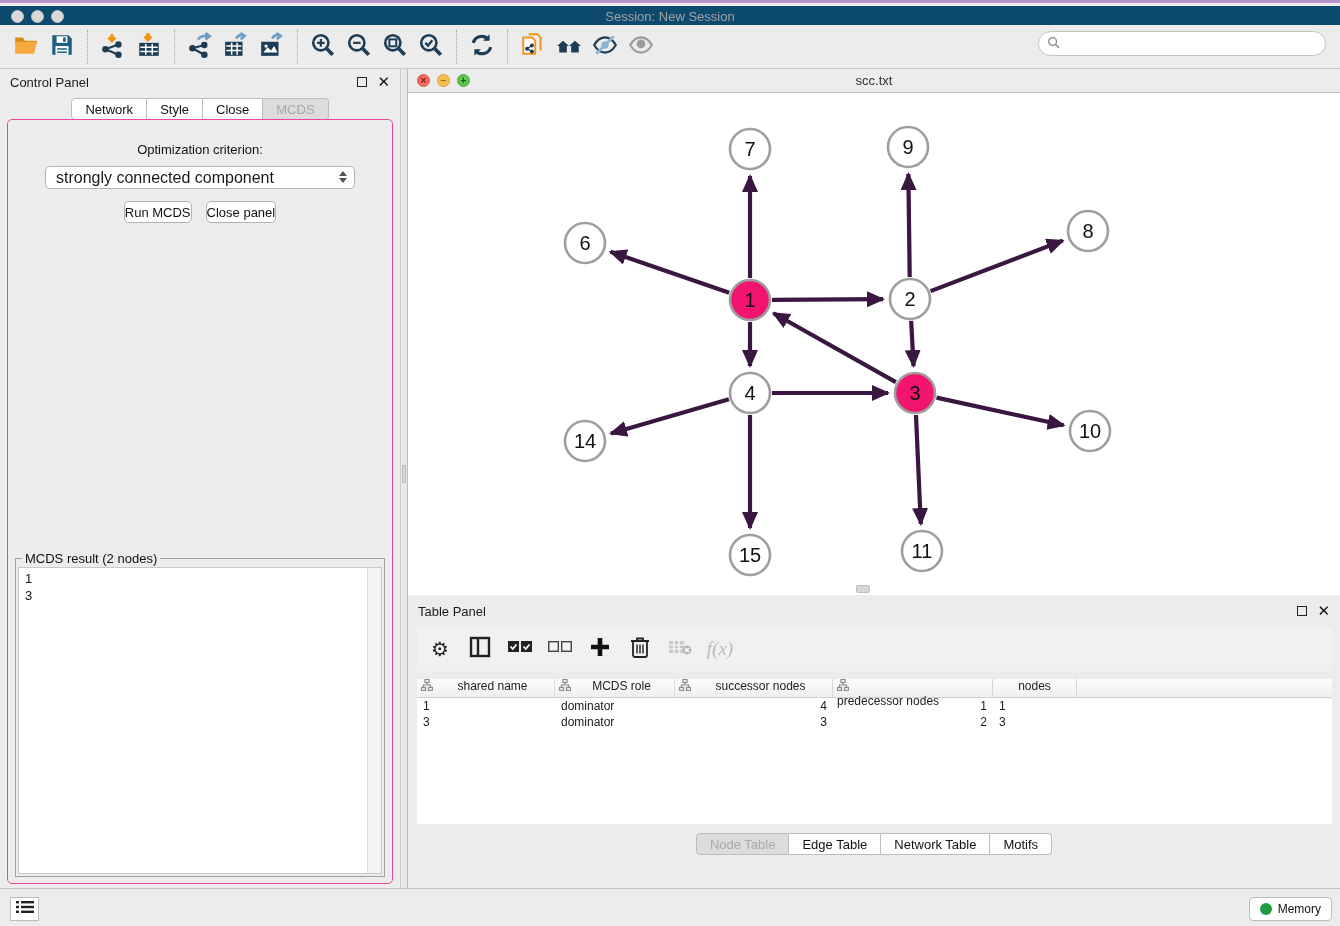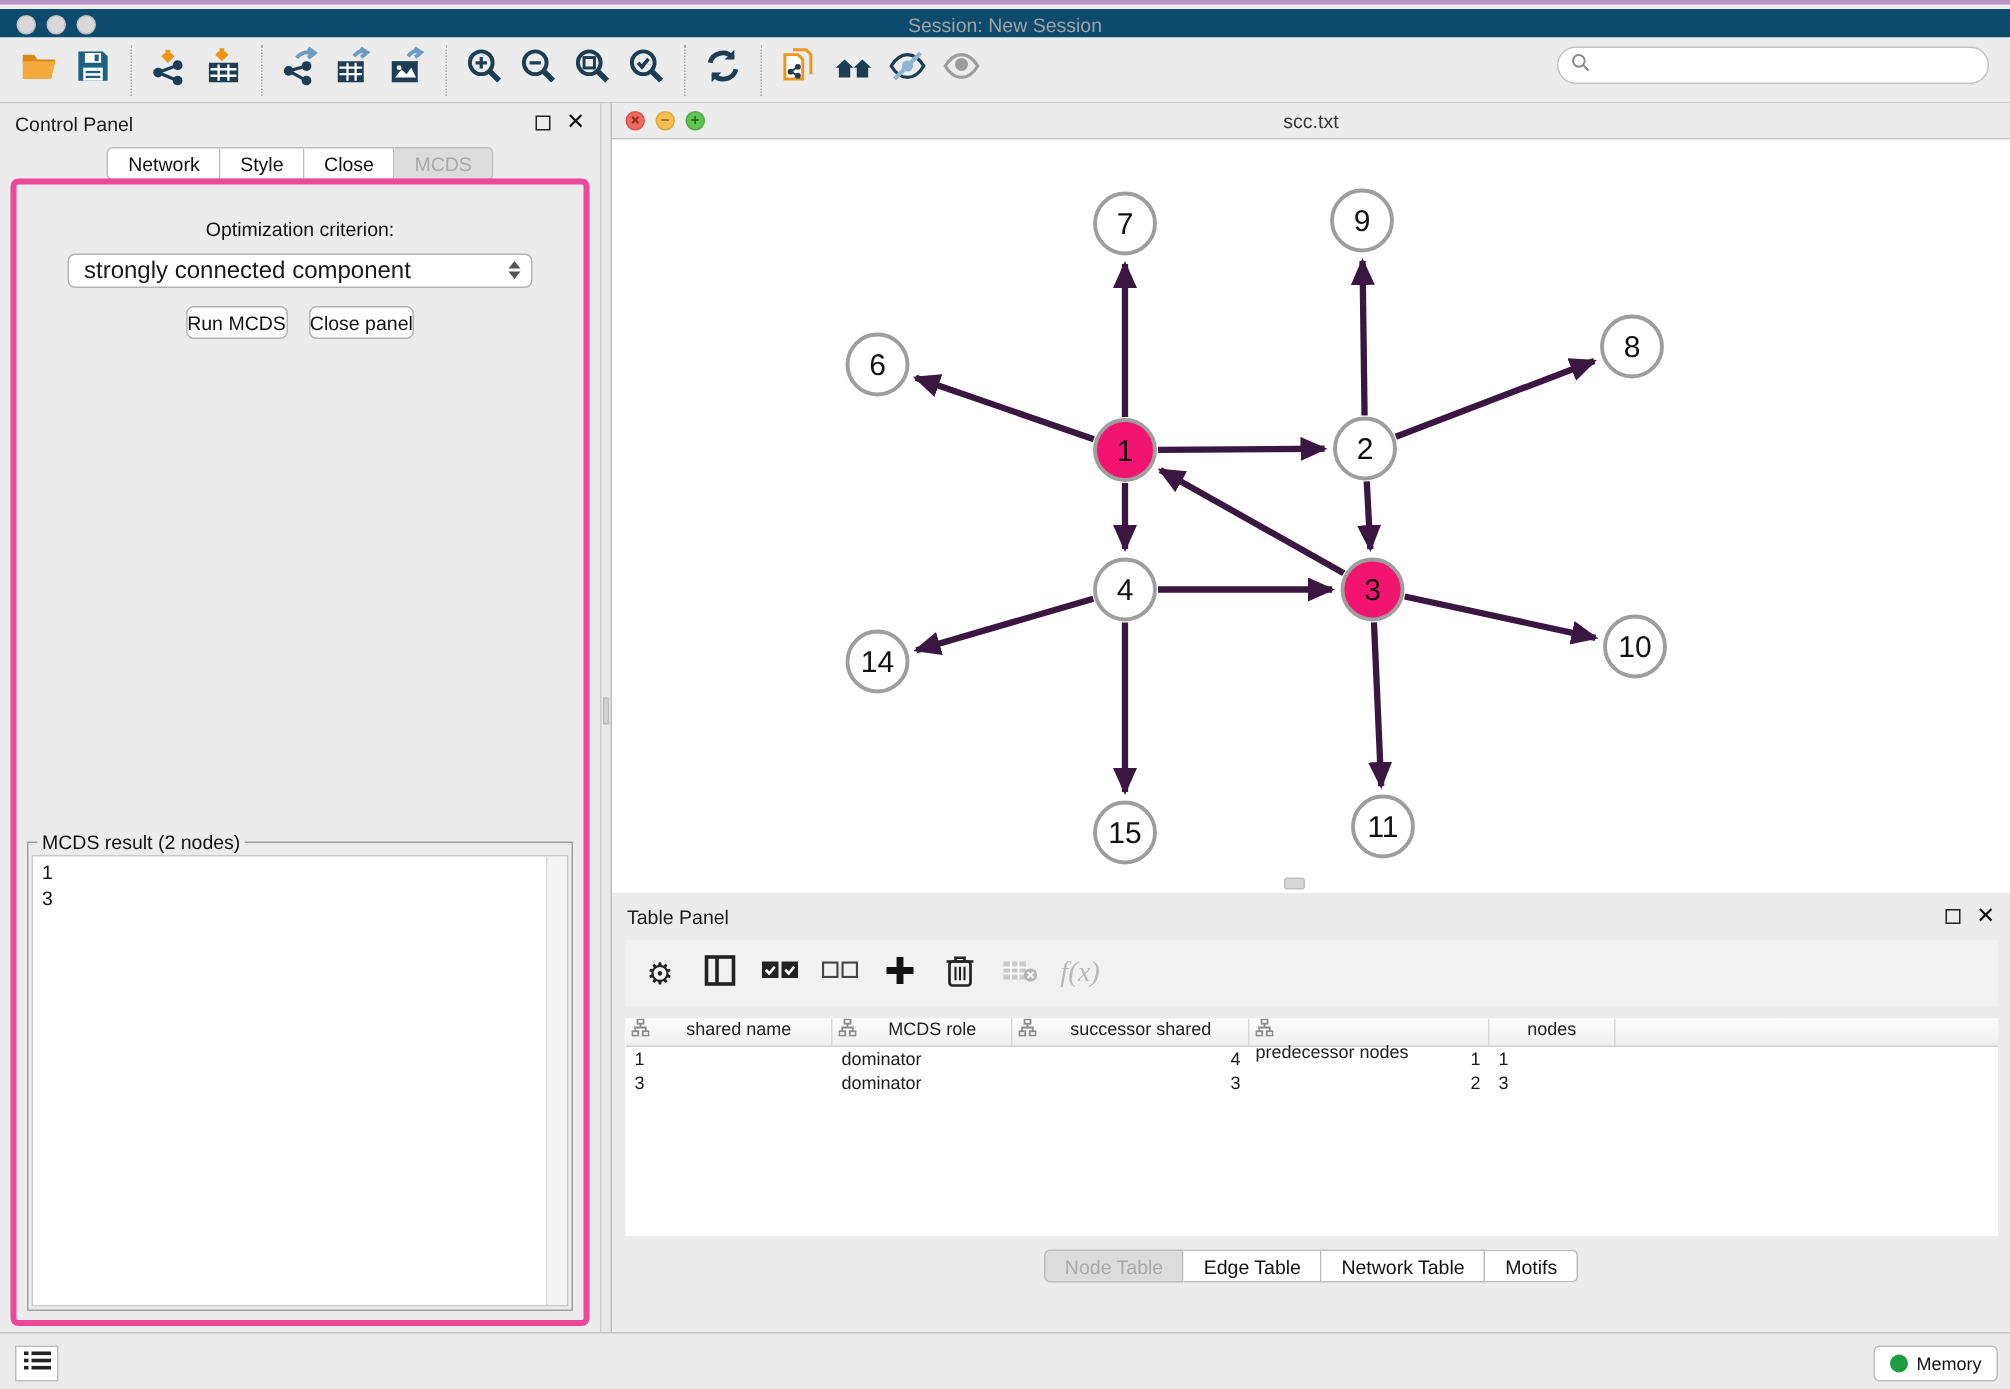--- a/index.html
+++ b/index.html
@@ -26,21 +26,21 @@
   .control-panel { position:absolute; left:0; top:66px; width:400px; bottom:38px; background:#ececec; }
   .panel-head { height:26px; display:flex; align-items:center; padding:0 10px; font-size:13px; color:#1a1a1a; }
   .panel-head .spacer{flex:1}
   .float-icon { width:10px; height:10px; border:1.6px solid #222; display:inline-block; margin-right:10px; }
   .close-icon { font-size:15px; font-weight:bold; color:#111; line-height:10px; }
   .tabs-row { display:flex; justify-content:center; margin-top:3px; }
   .seg-tab { font-size:13px; padding:3px 13px; background:#fff; border:1px solid #bdbdbd; border-left:none; color:#111; height:22px; display:flex; align-items:center; }
   .seg-tab:first-child { border-left:1px solid #bdbdbd; border-radius:4px 0 0 4px; }
   .seg-tab:last-child { border-radius:0 4px 4px 0; }
   .seg-tab.active { background:#dcdcdc; color:#a9a9a9; }
-  .cp-body { position:absolute; left:7px; right:7px; top:50px; bottom:4px; border:4px solid #ec4899; border-radius:5px; background:#ececec; }
+  .cp-body { position:absolute; left:7px; right:7px; top:50px; bottom:4px; border:1px solid #ec4899; border-radius:5px; background:#ececec; }
   .opt-label { text-align:center; font-size:13px; margin-top:22px; color:#111; }
   .dropdown { position:relative; margin:9px auto 0; width:310px; height:23px; background:#fff; border:1px solid #b3b3b3; border-radius:5px; font-size:16px; display:flex; align-items:center; padding:0 24px 0 10px; }
   .dd-arrows { position:absolute; right:7px; top:4px; display:flex; flex-direction:column; gap:2px; }
   .dd-arrows i { display:block; width:0; height:0; border-left:4px solid transparent; border-right:4px solid transparent; }
   .dd-up { border-bottom:5px solid #555; } .dd-down { border-top:5px solid #555; }
   .btn-row { display:flex; justify-content:center; gap:14px; margin-top:12px; }
   .push-btn { background:#fff; border:1px solid #b3b3b3; border-radius:5px; font-size:13px; padding:3px 0; height:22px; display:flex; align-items:center; color:#111; }
   .result-group { position:absolute; left:7px; right:7px; top:438px; bottom:6px; border:1px solid #9f9f9f; background:#ececec;padding-left:32px; }
   .result-legend { position:absolute; top:-8px; left:6px; background:#ececec; font-size:13px; padding:0 3px; color:#111; }
   .result-area { position:absolute; inset:8px 2px 2px 2px; background:#fff; border:1px solid #c9c9c9; overflow:hidden; }
@@ -405,21 +405,21 @@
               </svg></span>
             <span class="hlabel">MCDS role</span>
           </div>
           <div class="tbl-hcell" style="width: 158px;">
             <span><svg viewBox="0 0 12 12">
                 <rect x="4" y="0.5" width="4" height="3" fill="none" stroke="#8a8a8a" stroke-width="1.2"></rect>
                 <path d="M6 3.5v2.5M2.5 8.5V6h7v2.5" fill="none" stroke="#8a8a8a" stroke-width="1.2"></path>
                 <rect x="0.5" y="8.5" width="4" height="3" fill="none" stroke="#8a8a8a" stroke-width="1.2"></rect>
                 <rect x="7.5" y="8.5" width="4" height="3" fill="none" stroke="#8a8a8a" stroke-width="1.2"></rect>
               </svg></span>
-            <span class="hlabel">successor shared</span>
+            <span class="hlabel">successor nodes</span>
           </div>
           <div class="tbl-hcell" style="width: 160px; flex-direction: column;">
             <span><svg viewBox="0 0 12 12">
                 <rect x="4" y="0.5" width="4" height="3" fill="none" stroke="#8a8a8a" stroke-width="1.2"></rect>
                 <path d="M6 3.5v2.5M2.5 8.5V6h7v2.5" fill="none" stroke="#8a8a8a" stroke-width="1.2"></path>
                 <rect x="0.5" y="8.5" width="4" height="3" fill="none" stroke="#8a8a8a" stroke-width="1.2"></rect>
                 <rect x="7.5" y="8.5" width="4" height="3" fill="none" stroke="#8a8a8a" stroke-width="1.2"></rect>
               </svg></span>
             <span class="hlabel">predecessor nodes</span>
           </div>

